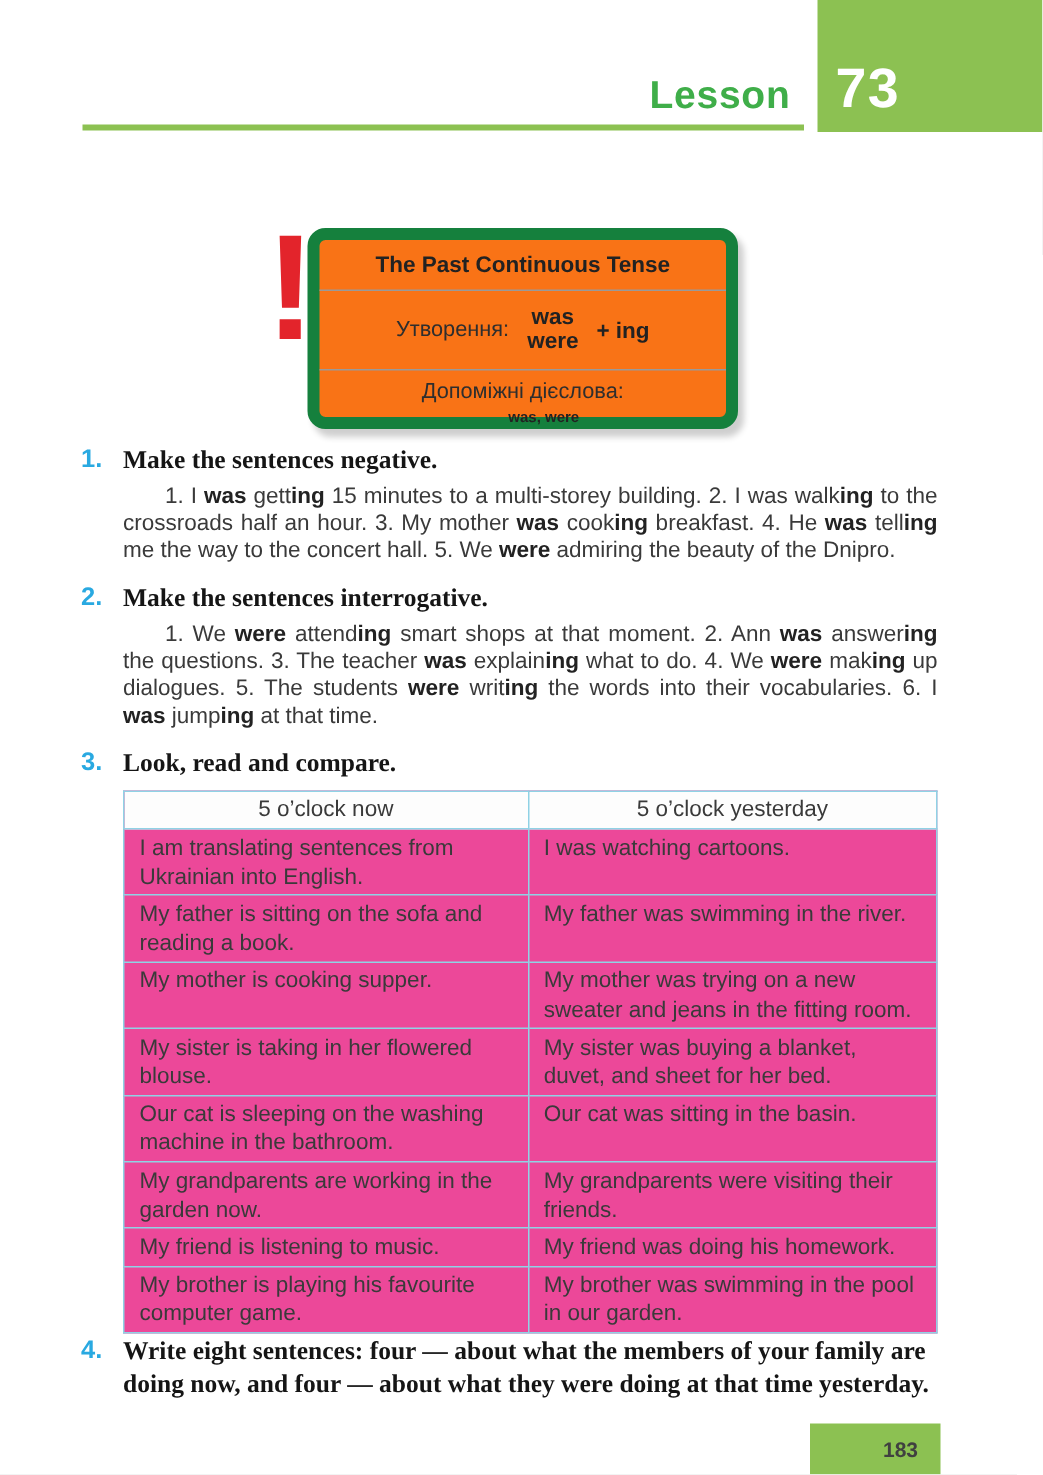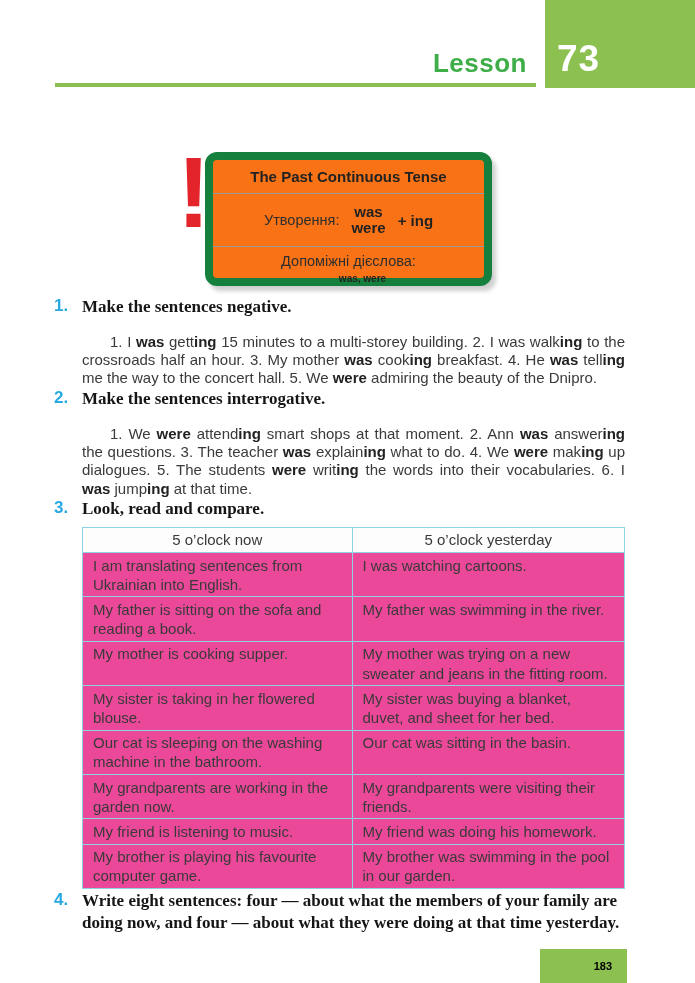--- a/index.html
+++ b/index.html
@@ -70,21 +70,21 @@
   .exercise{position:absolute;left:82px;width:543px;}
   .ex-num{
     position:absolute;left:-28px;top:0;color:var(--blue-number);
     font-size:17px;font-weight:bold;
   }
   .ex-title{
     font-family:"Liberation Serif",serif;font-weight:bold;font-size:17px;
     color:var(--heading-text);line-height:21px;
   }
   .ex-body{
-    margin-top:16px;font-size:15px;line-height:18.2px;color:var(--body-text);
+    margin-top:5px;font-size:15px;line-height:18.2px;color:var(--body-text);
     text-align:justify;text-indent:28px;
   }
   .ex-body .bold{font-weight:bold;color:#222;}
   #ex1{top:296px;}
   #ex2{top:388px;}
   #ex3{top:498px;}
   #ex4{top:890px;width:560px;}
   #ex4 .ex-title{line-height:22px;}
   
   .cmp-table{
@@ -98,22 +98,22 @@
   }
   .cmp-table th{
     font-weight:normal;text-align:center;height:25px;vertical-align:middle;
     background:#fdfdfd;padding:2px 10px;
   }
   .cmp-table col.c1{width:270px;}
   .cmp-table col.c2{width:273px;}
   
   .footer-tab{
     position:absolute;left:540px;top:949px;width:87px;height:34px;
-    background:var(--green-tab);color:#000000;
-    font-size:11px;font-weight:bold;line-height:34px;
+    background:var(--green-tab);color:#404040;
+    font-size:14px;font-weight:bold;line-height:34px;
     text-align:right;padding-right:15px;
   }
 </style>
 </head>
 <body>
 
 <div class="page">
 
   <div class="hdr-tab">
     <span class="hdr-tab-num">73</span>

